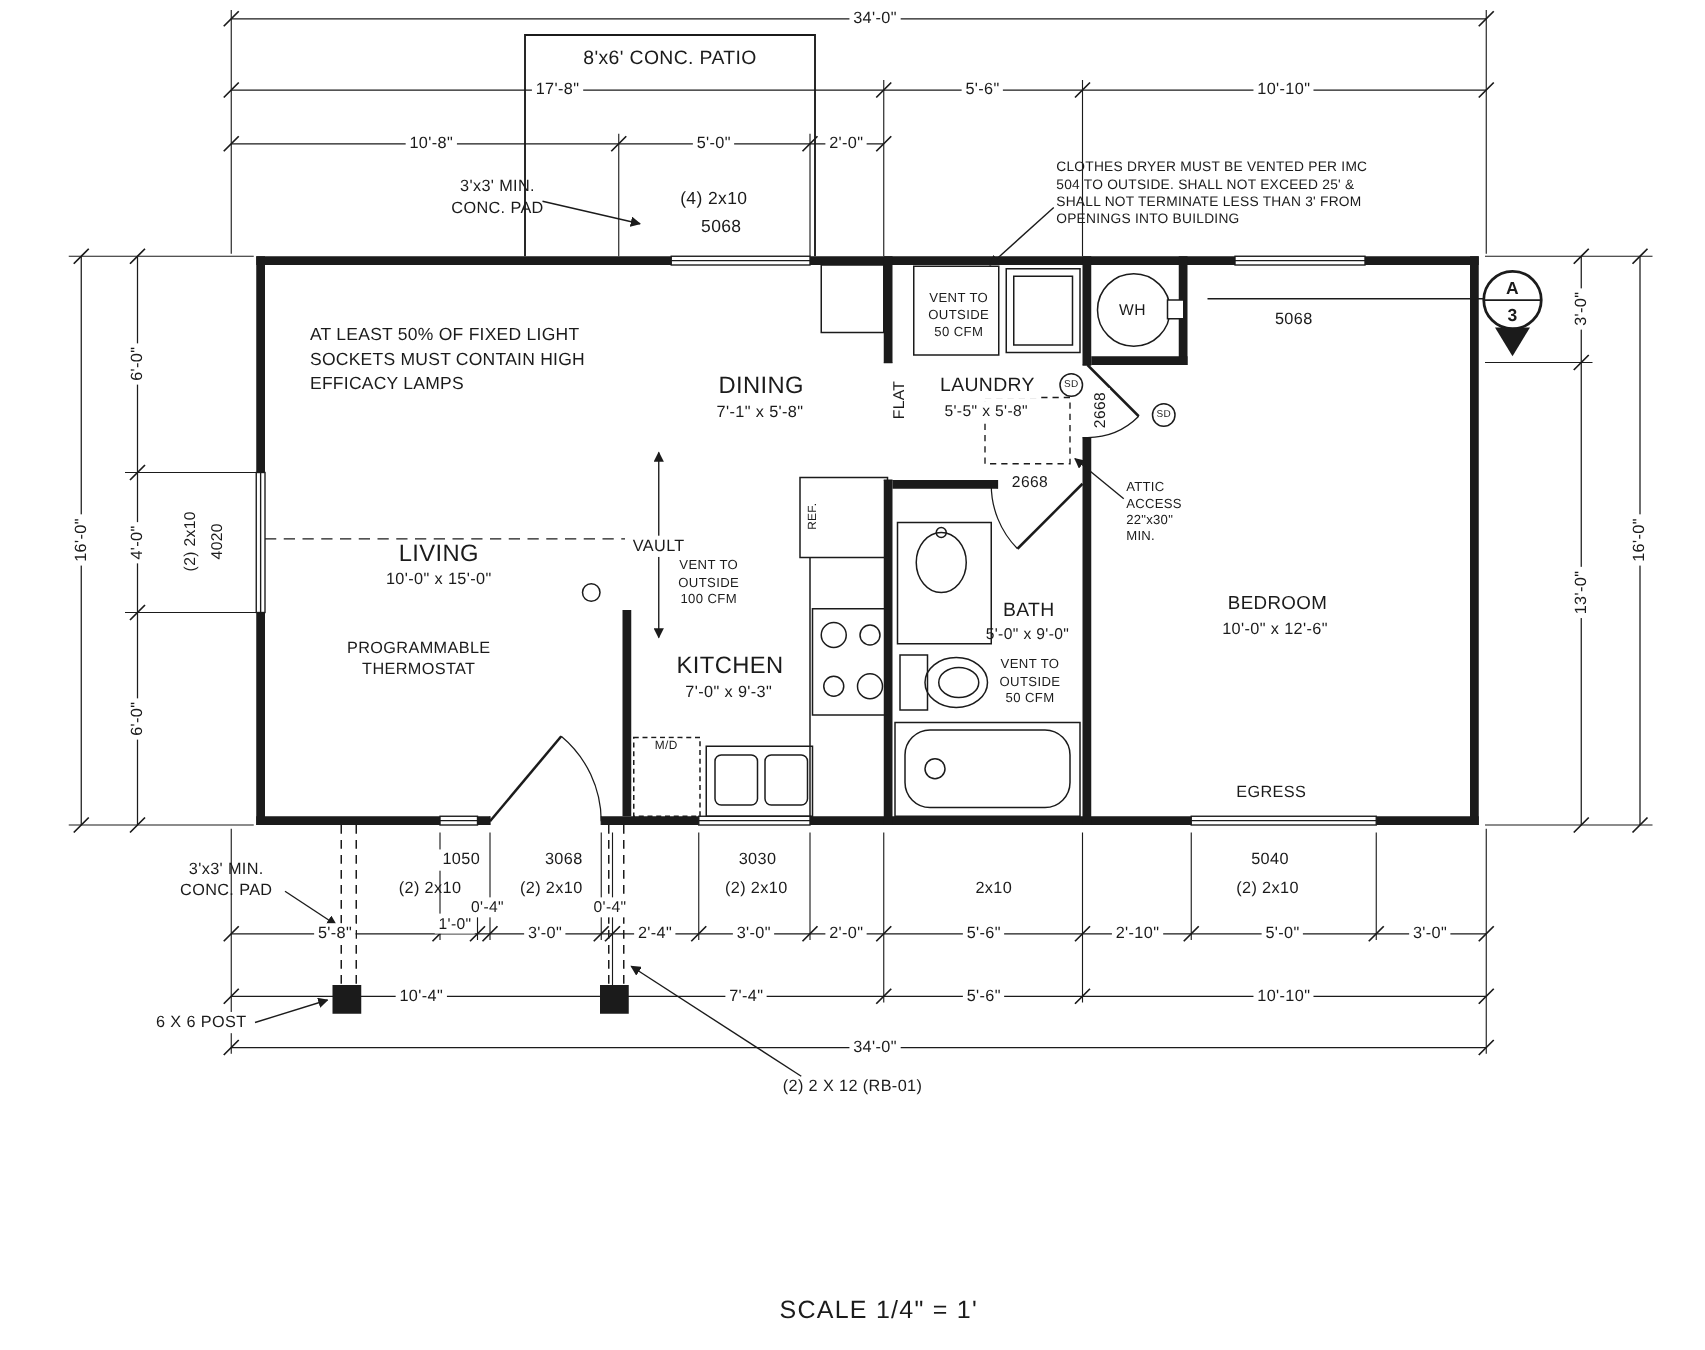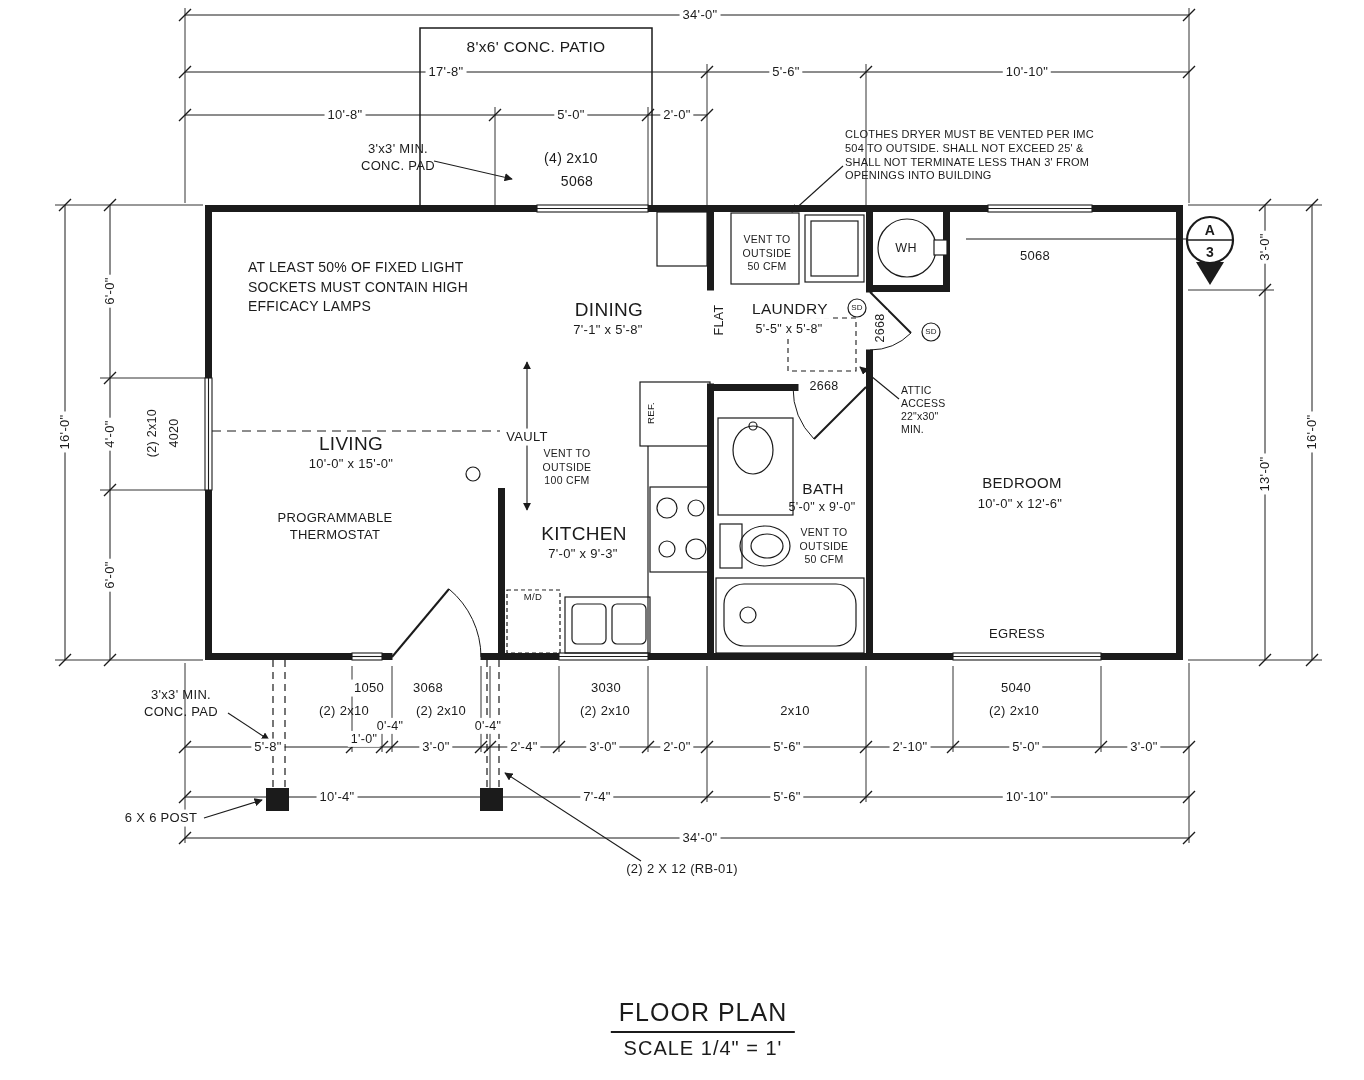--- a/index.html
+++ b/index.html
@@ -220,21 +220,21 @@
   <div class="lbl bg f13" style="left:1144px;top:747px">3'-0"</div>
 
   <div class="lbl bg f13" style="left:337px;top:797px">10'-4"</div>
   <div class="lbl bg f13" style="left:597px;top:797px">7'-4"</div>
   <div class="lbl bg f13" style="left:787px;top:797px">5'-6"</div>
   <div class="lbl bg f13" style="left:1027px;top:797px">10'-10"</div>
 
   <div class="lbl bg f13" style="left:700px;top:838px">34'-0"</div>
 
   <div class="lbl bg f13" style="left:369px;top:688px">1050</div>
-  <div class="lbl bg f13" style="left:428px;top:688px">3068</div>
+  <div class="lbl bg f13" style="left:451px;top:688px">3068</div>
   <div class="lbl bg f13" style="left:606px;top:688px">3030</div>
   <div class="lbl bg f13" style="left:1016px;top:688px">5040</div>
 
   <div class="lbl f13" style="left:344px;top:711px">(2) 2x10</div>
   <div class="lbl f13" style="left:441px;top:711px">(2) 2x10</div>
   <div class="lbl f13" style="left:605px;top:711px">(2) 2x10</div>
   <div class="lbl f13" style="left:795px;top:711px">2x10</div>
   <div class="lbl f13" style="left:1014px;top:711px">(2) 2x10</div>
 
   <div class="lbl f15" style="left:536px;top:47px">8'x6' CONC. PATIO</div>
@@ -291,18 +291,15 @@
   <div class="lbl bg f13" style="left:1035px;top:256px">5068</div>
 
   <div class="lbl f13" style="left:181px;top:704px">3'x3' MIN.
 CONC. PAD</div>
   <div class="lbl bg f13" style="left:161px;top:818px">6 X 6 POST</div>
   <div class="lbl f13" style="left:682px;top:869px">(2) 2 X 12 (RB-01)</div>
 
   <div class="lbl f14 bold" style="left:1210px;top:230px">A</div>
   <div class="lbl f14 bold" style="left:1210px;top:252px">3</div>
 
-  <div class="lbl t24" style="left:703px;top:998px">
-    <span class="under">FLOOR PLAN</span>
-  </div>
   <div class="lbl t19" style="left:703px;top:1048px">SCALE 1/4" = 1'</div>
 
 </div>
 
 </body></html>

